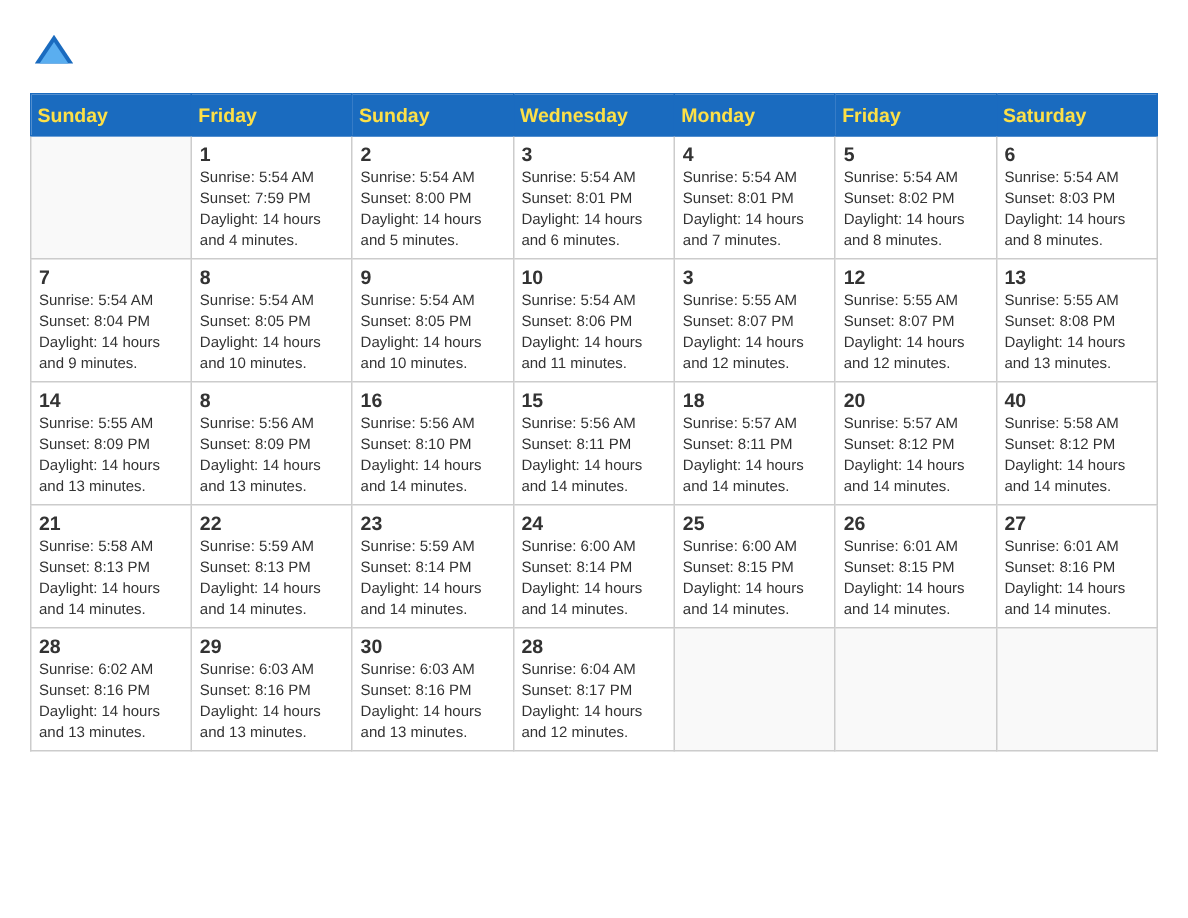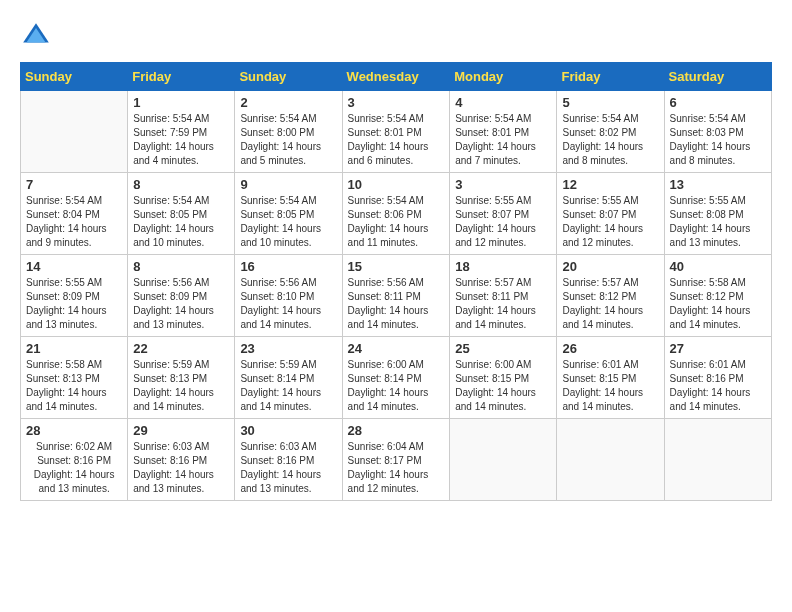--- a/index.html
+++ b/index.html
@@ -318,21 +318,21 @@
           <span class="day-number">27</span>
           <div class="day-info" style="white-space: pre-line;">Sunrise: 6:01 AM
 Sunset: 8:16 PM
 Daylight: 14 hours
 and 14 minutes.</div>
         </td>
       </tr>
       <tr>
         <td>
           <span class="day-number">28</span>
-          <div class="day-info" style="white-space: pre-line; text-align: center;">Sunrise: 6:02 AM
+          <div class="day-info" style="white-space: pre-line;">Sunrise: 6:02 AM
 Sunset: 8:16 PM
 Daylight: 14 hours
 and 13 minutes.</div>
         </td>
         <td>
           <span class="day-number">29</span>
           <div class="day-info" style="white-space: pre-line;">Sunrise: 6:03 AM
 Sunset: 8:16 PM
 Daylight: 14 hours
 and 13 minutes.</div>

